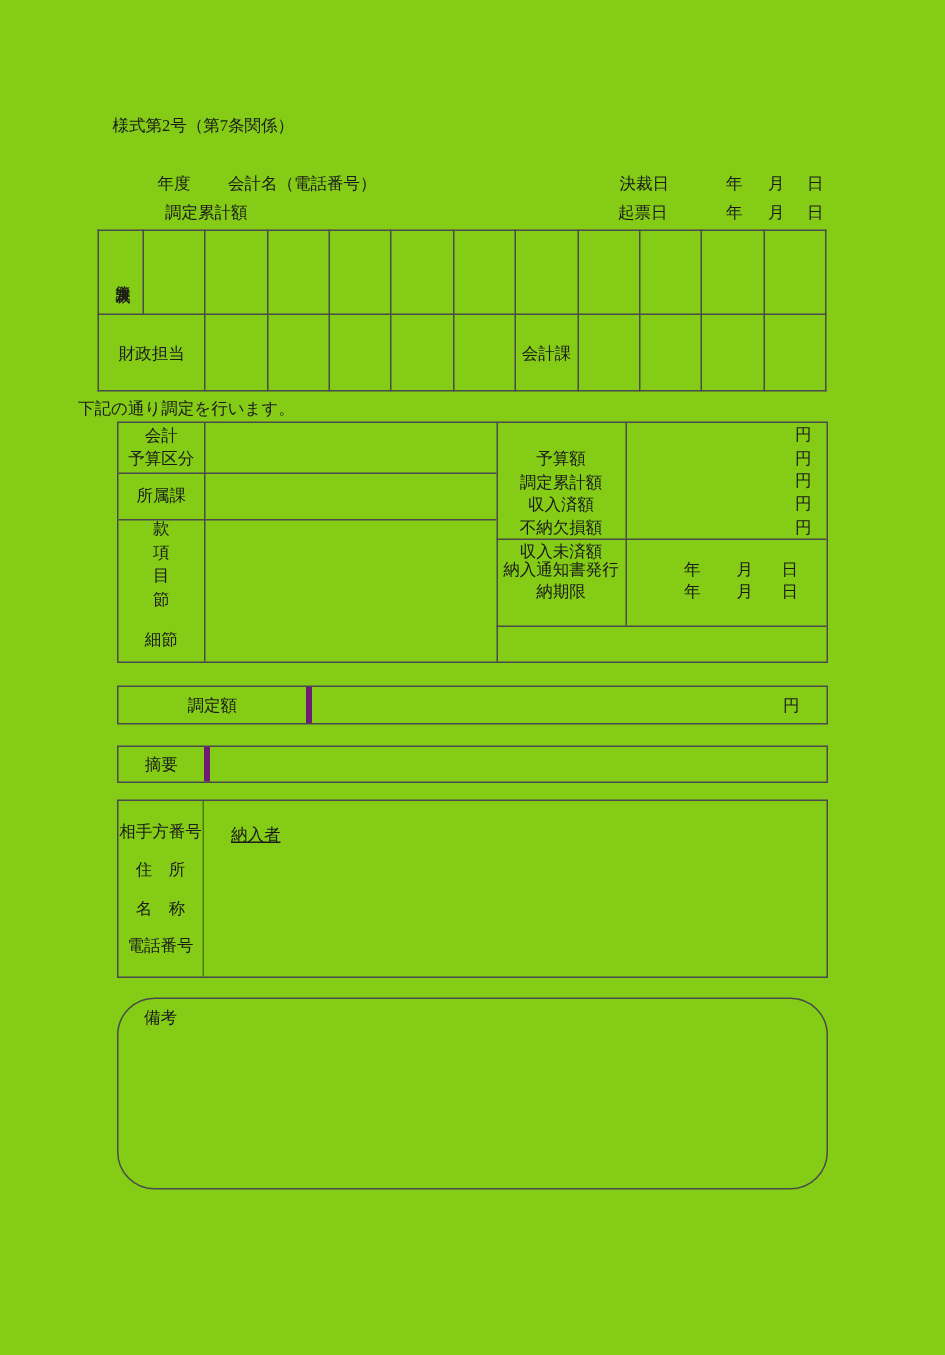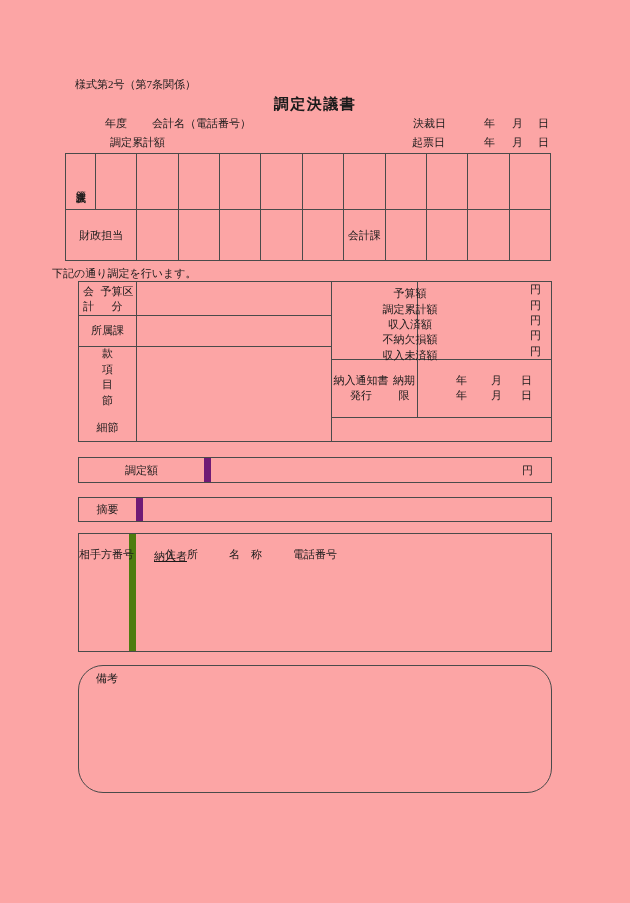--- a/index.html
+++ b/index.html
@@ -1,17 +1,17 @@
 <!DOCTYPE html>
 <html><head>
 <meta charset="utf-8">
 <style>
   html,body { margin:0; padding:0; background:#fbfbfb; }
   .page {
-    position:relative; width:630px; height:903px; background:#fca5a5;
+    position:relative; width:630px; height:903px; background:#84cc16;
     font-family:"Liberation Serif","DejaVu Serif",serif;
     color:#1a1a1a; font-size:11px; overflow:hidden;
   }
   .abs { position:absolute; white-space:nowrap; line-height:13px; }
   .doc-title {
     position:absolute; left:0; top:96px; width:630px; text-align:center;
     font-size:15px; font-weight:bold; letter-spacing:1.5px; line-height:16px;
   }
   table.approval {
     position:absolute; left:65px; top:153px; width:486px;
@@ -24,43 +24,42 @@
   td.vert-cell { vertical-align:top; }
   .vert-label {
     writing-mode:vertical-rl; text-orientation:upright;
     font-size:10px; line-height:1; letter-spacing:0.5px;
     display:inline-block; padding-top:3px;
   }
   .box { position:absolute; border:1px solid #4a4a4a; box-sizing:border-box; }
   .vline { position:absolute; width:1px; background:#4a4a4a; }
   .hline { position:absolute; height:1px; background:#4a4a4a; }
   .cell { position:absolute; box-sizing:border-box; }
-  .ccol { display:flex; align-items:center; justify-content:center; text-align:center; }
+  .ccol { display:flex; flex-direction:column; align-items:center; justify-content:center; text-align:center; }
   .amount-labels { display:flex; flex-direction:column; justify-content:space-around; text-align:center; }
   .amount-units  { display:flex; flex-direction:column; justify-content:space-around; text-align:right; padding-right:12px; }
   .date-line { padding-left:39px; white-space:nowrap; }
   .date-line .m { margin-left:24px; }
   .date-line .d { margin-left:19px; }
   .row-box { display:flex; }
-  .row-label { border-right:7px solid #701a75; display:flex; align-items:center; justify-content:center; }
+  .row-label { border-right:4px solid #701a75; display:flex; align-items:center; justify-content:center; }
   .row-value { flex:1; display:flex; align-items:center; justify-content:flex-end; padding-right:18px; }
   .payer-labels {
-    width:57px; border-right:7px solid #4d7c0f; box-sizing:border-box;
-    display:flex; flex-direction:row; justify-content:space-between;
-    padding:13px 0; text-align:center; white-space:nowrap;gap:31px;
+    width:57px; border-right:1px solid #4d7c0f; box-sizing:border-box;
+    display:flex; flex-direction:column; justify-content:space-between;
+    padding:13px 0; text-align:center; white-space:nowrap;
   }
   .payer-area { flex:1; padding:15px 0 0 18px;text-decoration:underline; }
 </style>
 </head>
 <body>
 
 <div class="page">
 
   <div class="abs" style="left:75px; top:78px;">様式第2号（第7条関係）</div>
-  <div class="doc-title">調定決議書</div>
 
   <span class="abs" style="left:105px; top:117px;">年度</span>
   <span class="abs" style="left:152px; top:117px;">会計名（電話番号）</span>
   <span class="abs" style="left:413px; top:117px;">決裁日</span>
   <span class="abs" style="left:484px; top:117px;">年</span>
   <span class="abs" style="left:512px; top:117px;">月</span>
   <span class="abs" style="left:538px; top:117px;">日</span>
 
   <span class="abs" style="left:110px; top:136px;">調定累計額</span>
   <span class="abs" style="left:412px; top:136px;">起票日</span>
@@ -133,21 +132,21 @@
       <div>所属課</div>
     </div>
     <div class="cell" style="left:0; top:64px; width:57px; height:97px; text-align:center; line-height:15.5px;">
       <div>款</div>
       <div>項</div>
       <div>目</div>
       <div>節</div>
       <div style="margin-top:12px;">細節</div>
     </div>
 
-    <div class="cell amount-labels" style="left:252px; top:4px; width:86px; height:77px;margin-left:36px;">
+    <div class="cell amount-labels" style="left:252px; top:16px; width:86px; height:77px;">
       <div>予算額</div>
       <div>調定累計額</div>
       <div>収入済額</div>
       <div>不納欠損額</div>
       <div>収入未済額</div>
     </div>
     <div class="cell amount-units" style="left:338px; top:0; width:136px; height:77px;">
       <div>円</div>
       <div>円</div>
       <div>円</div>

